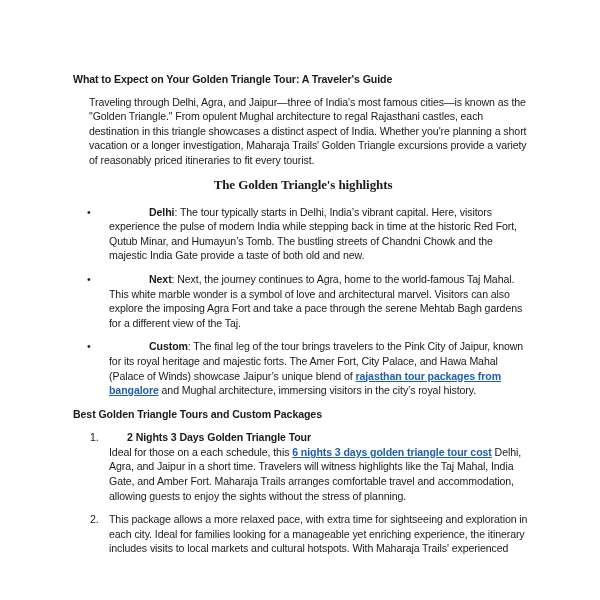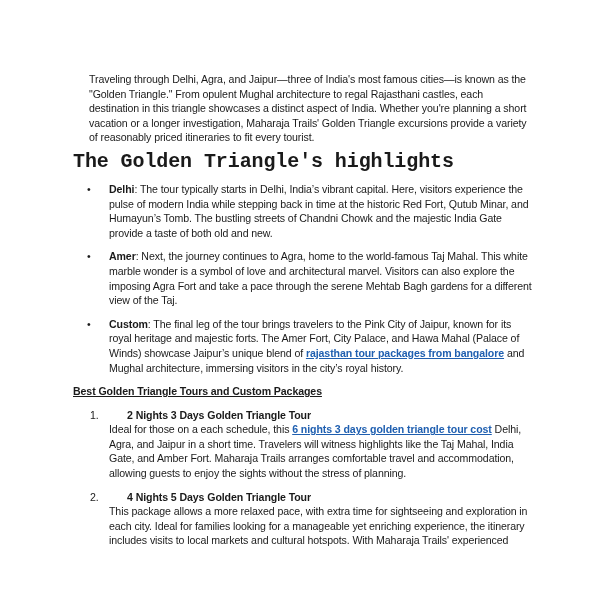--- a/index.html
+++ b/index.html
@@ -4,61 +4,61 @@
   <style>
     html, body { margin: 0; padding: 0; background: #ffffff; }
     body { width: 600px; height: 600px; overflow: hidden; position: relative; }
     .page {
       position: absolute; left: 73px; top: 72px; width: 460px;
       font-family: "Liberation Sans", sans-serif; font-size: 10.6px;
       color: #1a1a1a; line-height: 14.6px; letter-spacing: -0.1px;
     }
     .h-title { font-weight: bold; font-size: 10.6px; margin: 0 0 8px 0; }
     p { margin: 0 0 9px 16px; }
-    .h-serif { font-family: Liberation Mono, monospace; font-weight: bold; font-size: 20px; margin: 4px 0 12px 0; line-height: 16px; }
+    .h-serif { font-family: Liberation Serif, serif; font-weight: bold; font-size: 13px; margin: 4px 0 12px 0; line-height: 16px; text-align: center; }
     ul { list-style: none; margin: 0; padding: 0; }
     ul li { position: relative; padding-left: 36px; margin-bottom: 9px; }
     ul li .bullet { position: absolute; left: 14px; top: 0; }
     ol { list-style: none; margin: 0; padding: 0; }
     ol li { position: relative; padding-left: 36px; margin-bottom: 9px; }
     ol li .num { position: absolute; left: 17px; top: 0; }
-    .b { font-weight: bold; }
+    .b { font-weight: bold; margin-left: 40px; }
     a { color: #1f5fb0; font-weight: bold; text-decoration: underline; }
-    .h-sub { font-weight: bold; margin: 0 0 9px 0; text-decoration: underline; }
+    .h-sub { font-weight: bold; margin: 0 0 9px 0; }
     .item-title { font-weight: bold; display: block; margin-left: 18px; }
   </style>
 </head>
 <body>
 
 <div class="page">
+  <div class="h-title">What to Expect on Your Golden Triangle Tour: A Traveler's Guide</div>
   <p>Traveling through Delhi, Agra, and Jaipur—three of India's most famous cities—is known as the "Golden Triangle." From opulent Mughal architecture to regal Rajasthani castles, each destination in this triangle showcases a distinct aspect of India. Whether you're planning a short vacation or a longer investigation, Maharaja Trails' Golden Triangle excursions provide a variety of reasonably priced itineraries to fit every tourist.</p>
 
   <div class="h-serif">The Golden Triangle's highlights</div>
   <ul>
     <li>
       <span class="bullet">•</span>
       <span class="b">Delhi</span><span>: The tour typically starts in Delhi, India’s vibrant capital. Here, visitors experience the pulse of modern India while stepping back in time at the historic Red Fort, Qutub Minar, and Humayun’s Tomb. The bustling streets of Chandni Chowk and the majestic India Gate provide a taste of both old and new.</span>
     </li>
     <li>
       <span class="bullet">•</span>
-      <span class="b">Amer</span><span>: Next, the journey continues to Agra, home to the world-famous Taj Mahal. This white marble wonder is a symbol of love and architectural marvel. Visitors can also explore the imposing Agra Fort and take a pace through the serene Mehtab Bagh gardens for a different view of the Taj.</span>
+      <span class="b">Next</span><span>: Next, the journey continues to Agra, home to the world-famous Taj Mahal. This white marble wonder is a symbol of love and architectural marvel. Visitors can also explore the imposing Agra Fort and take a pace through the serene Mehtab Bagh gardens for a different view of the Taj.</span>
     </li>
     <li>
       <span class="bullet">•</span>
       <span class="b">Custom</span><span>: The final leg of the tour brings travelers to the Pink City of Jaipur, known for its royal heritage and majestic forts. The Amer Fort, City Palace, and Hawa Mahal (Palace of Winds) showcase Jaipur’s unique blend of </span><a>rajasthan tour packages from bangalore</a><span> and Mughal architecture, immersing visitors in the city’s royal history.</span>
     </li>
   </ul>
 
   <div class="h-sub">Best Golden Triangle Tours and Custom Packages</div>
 
   <ol>
     <li>
       <span class="num">1.</span>
       <span class="item-title">2 Nights 3 Days Golden Triangle Tour</span>
       <span>Ideal for those on a each schedule, this </span><a>6 nights 3 days golden triangle tour cost</a><span> Delhi, Agra, and Jaipur in a short time. Travelers will witness highlights like the Taj Mahal, India Gate, and Amber Fort. Maharaja Trails arranges comfortable travel and accommodation, allowing guests to enjoy the sights without the stress of planning.</span>
     </li>
     <li>
       <span class="num">2.</span>
-      <span class="item-title">4 Nights 5 Days Golden Triangle Tour</span>
       <span>This package allows a more relaxed pace, with extra time for sightseeing and exploration in each city. Ideal for families looking for a manageable yet enriching experience, the itinerary includes visits to local markets and cultural hotspots. With Maharaja Trails' experienced</span>
     </li>
   </ol>
 </div>
 
 </body></html>

